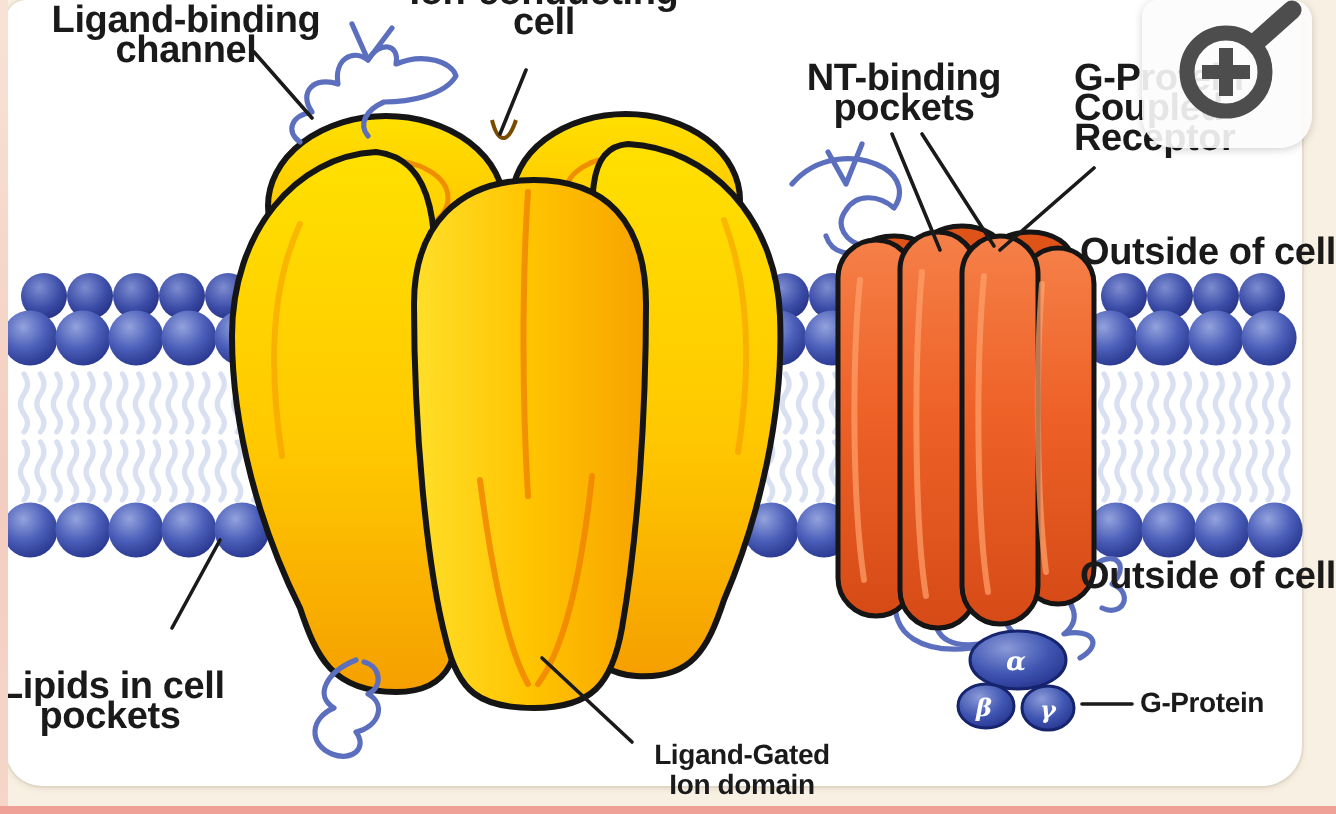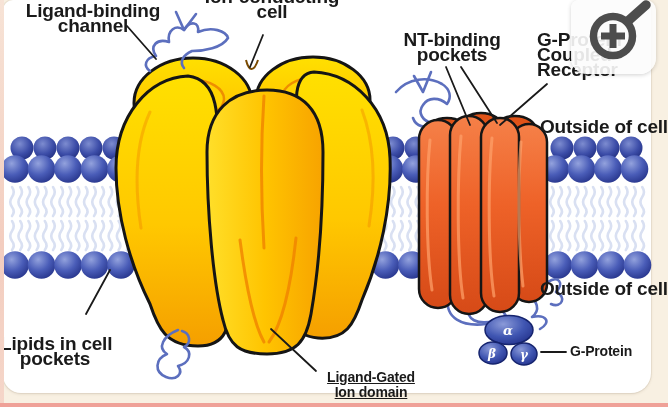--- a/index.html
+++ b/index.html
@@ -304,21 +304,21 @@
 
   <div class="lbl right" style="left:540px;top:281px;width:110px;">
     <span>Outside of cell</span>
   </div>
 
   <div class="lbl center" style="left:0px;top:336px;width:110px;">
     <span>Lipids in cell</span>
     <span>pockets</span>
   </div>
 
-  <div class="lbl center" style="left:301px;top:370px;width:140px;font-size:14px;text-decoration:underline;">
+  <div class="lbl center" style="left:301px;top:370px;width:140px;font-size:14px;">
     <span>Ligand-Gated</span>
     <span>Ion domain</span>
   </div>
 
   <div class="lbl" style="left:570px;top:344px;font-size:14px;">
     <span>G-Protein</span>
   </div>
 
   <div class="zoom-btn">
     <svg width="85" height="74" viewBox="0 0 85 74">

